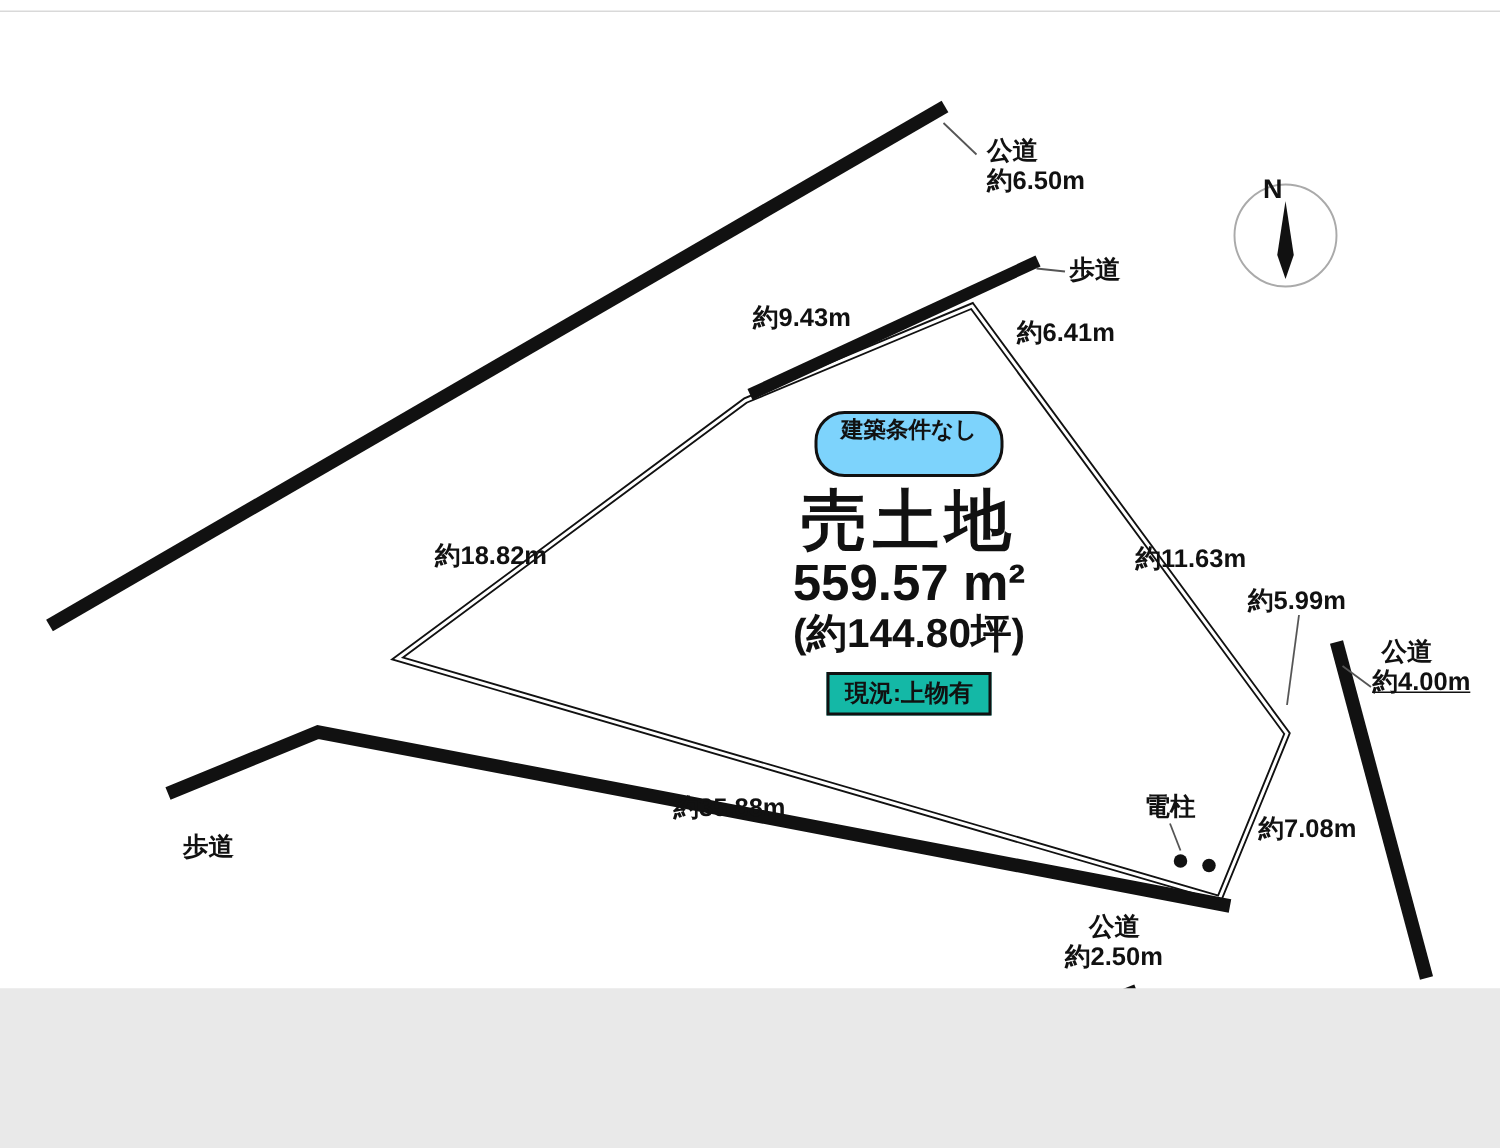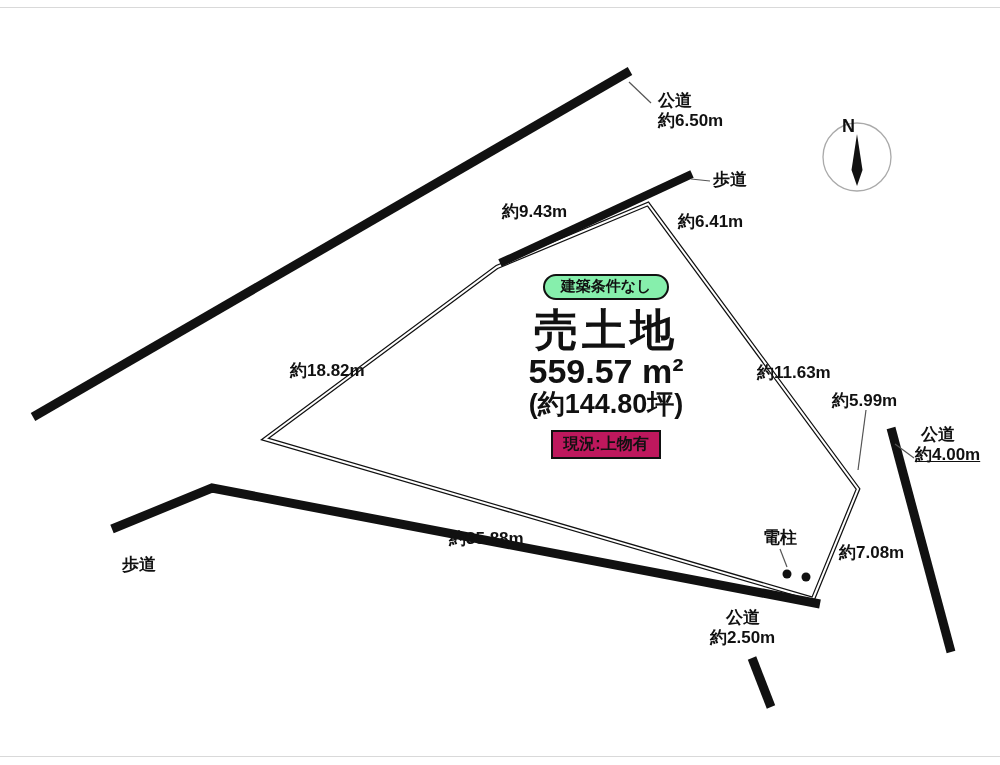--- a/index.html
+++ b/index.html
@@ -1,27 +1,27 @@
 <!DOCTYPE html>
 <html><head>
 <meta charset="utf-8">
 <style>
   html,body{margin:0;padding:0;background:#e9e9e9;font-family:"Liberation Sans","DejaVu Sans",sans-serif;}
-  .canvas{position:relative;width:1000px;height:765px;background:#ffffff;overflow:hidden;margin:0 auto;}
+  .canvas{position:relative;width:1000px;height:659px;background:#ffffff;overflow:hidden;margin:0 auto;}
   .diagram-svg{position:absolute;left:0;top:0;width:1000px;height:765px;}
   .lbl{position:absolute;font-weight:bold;font-size:17px;color:#111;white-space:nowrap;line-height:1.15;}
   .divider{position:absolute;left:0;width:1000px;height:1px;background:#d9d9d9;}
   .center-block{position:absolute;left:430px;top:274px;width:352px;text-align:center;color:#111;}
-  .badge{display:inline-block;border:2px solid #111;border-radius:20px;padding:1px 16px 2px;
-         font-size:15px;font-weight:bold;background:#86efac;margin-bottom:6px;}
+  .badge{display:inline-block;border:2px solid #111;border-radius:20px;padding:1px 16px 20px;
+         font-size:15px;font-weight:bold;background:#7dd3fc;margin-bottom:6px;}
   .plot-title{font-size:44px;font-weight:bold;letter-spacing:4px;line-height:1.1;}
   .plot-area{font-size:34px;font-weight:bold;line-height:1.05;}
   .plot-tsubo{font-size:27px;font-weight:bold;line-height:1.1;}
   .status-box{display:inline-block;border:2px solid #111;padding:2px 10px;font-size:16px;
-              font-weight:bold;background:#be185d;margin-top:10px;}
+              font-weight:bold;background:#14b8a6;margin-top:10px;}
   .compass-n{position:absolute;left:842px;top:116px;font-size:18px;font-weight:bold;color:#111;}
 </style>
 </head>
 <body>
 
 <div class="canvas">
 
   <div class="divider" style="top:7px;"></div>
   <div class="divider" style="top:756px;"></div>
 

